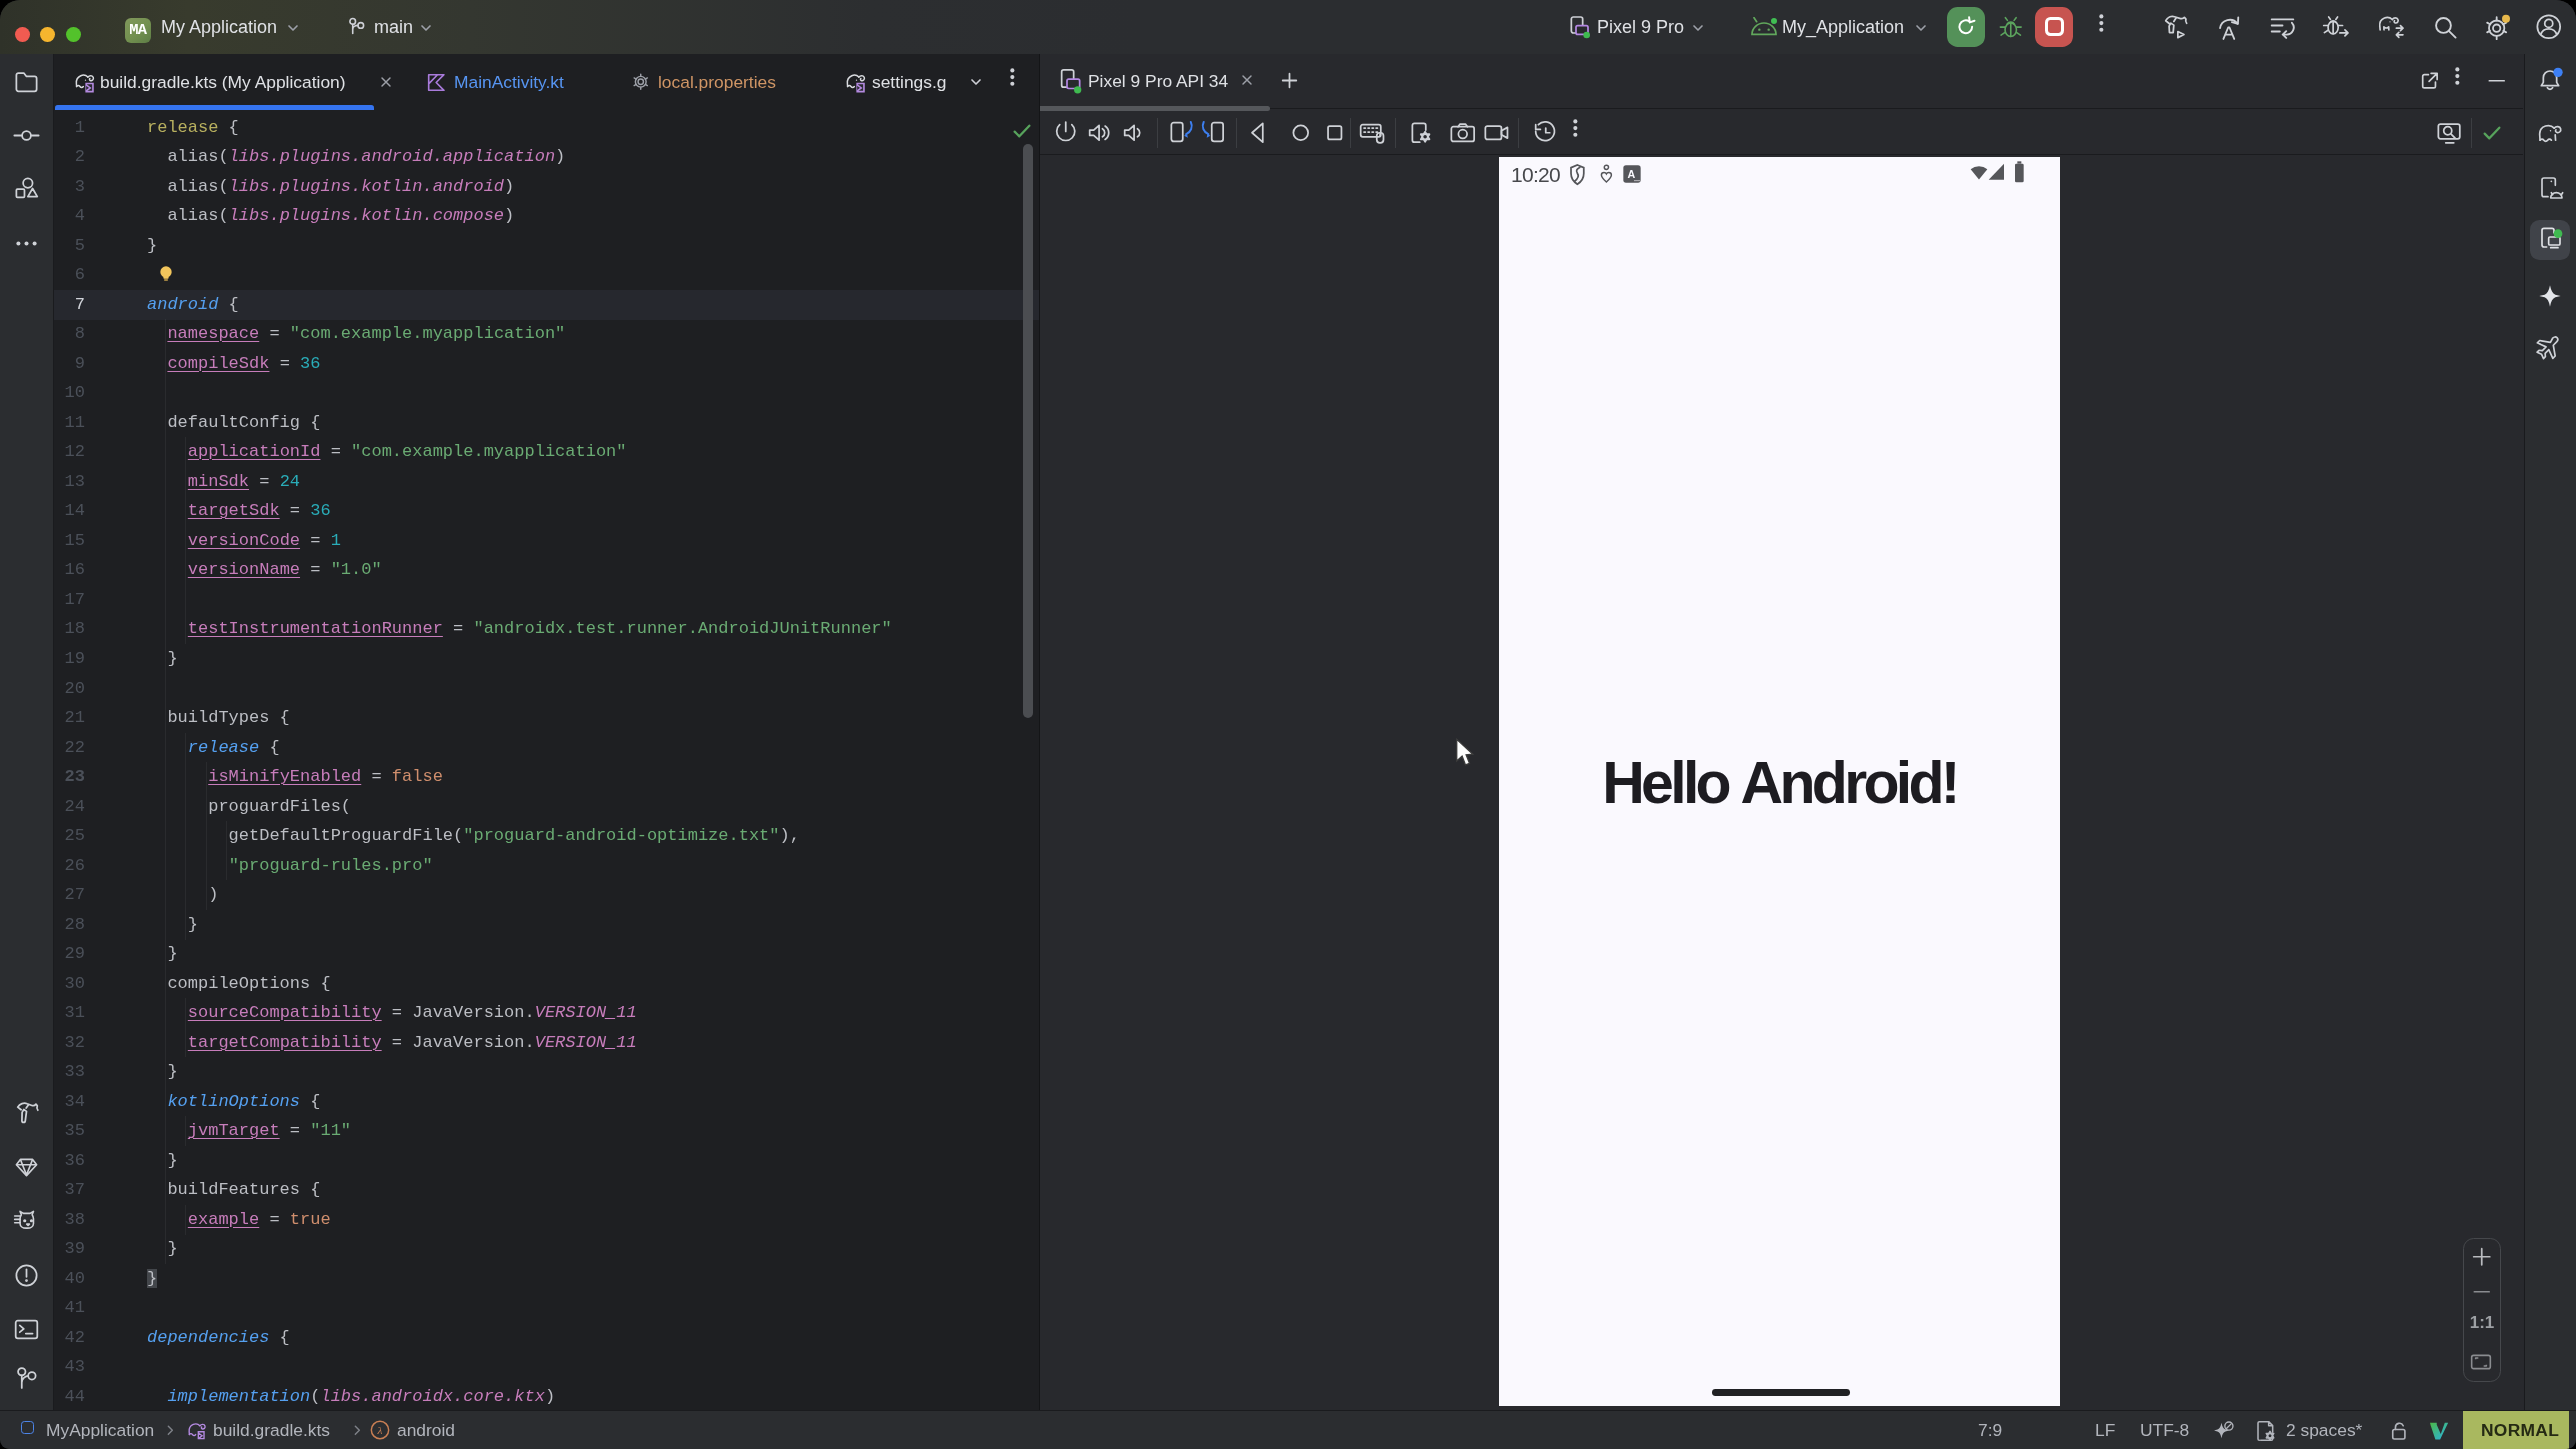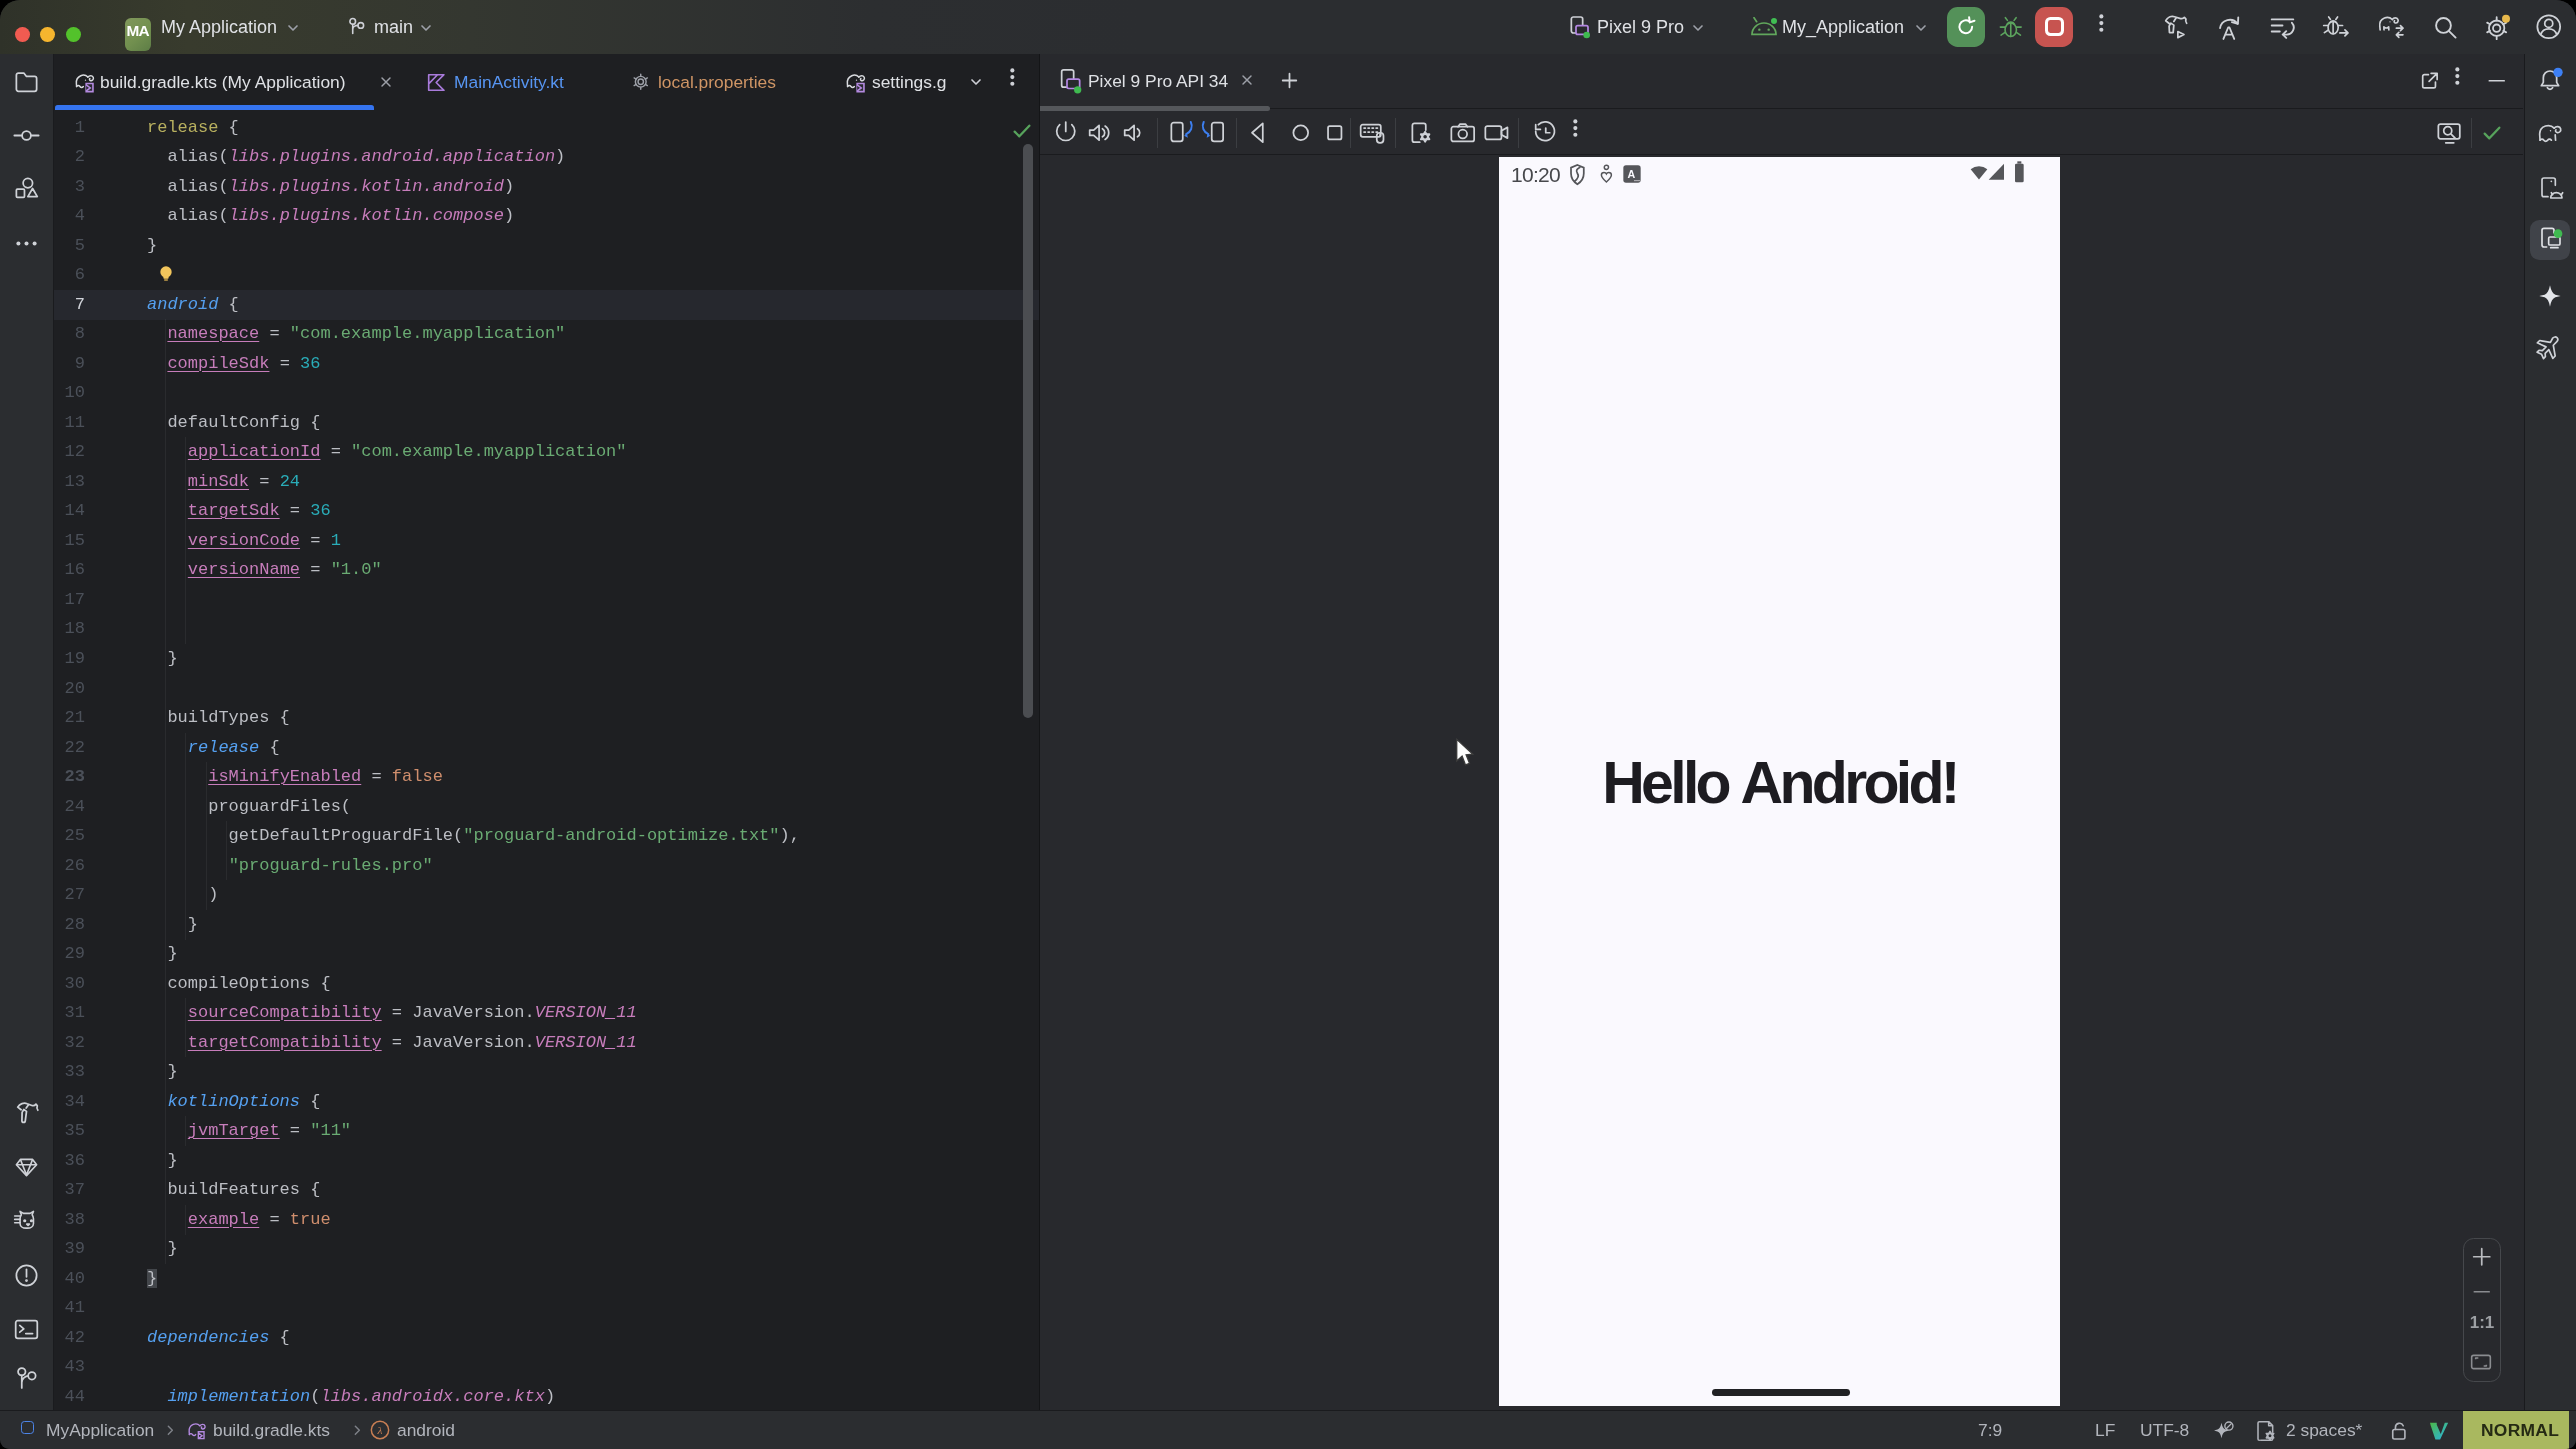--- a/index.html
+++ b/index.html
@@ -3,23 +3,23 @@
 <meta charset="utf-8">
 <style>
 * { margin:0; padding:0; box-sizing:border-box; }
 html,body { width:2576px; height:1449px; background:#000; overflow:hidden; }
 body { font-family:"Liberation Sans", sans-serif; }
 #win { position:absolute; left:0; top:0; width:2576px; height:1449px; background:#1e1f22; border-radius:20px 20px 9.4px 9.4px; overflow:hidden; }
 .abs { position:absolute; }
 #titlebar { left:0; top:0; width:2576px; height:54px;
   background:linear-gradient(to right,#2f3229 0px,#383b2d 188px,#343730 470px,#2c2e30 872px,#2b2d30 1140px,#2b2d30 2576px); }
 .tl { position:absolute; border-radius:50%; width:14.8px; height:14.8px; top:27px; }
-#matile { position:absolute; left:125px; top:18px; width:25.5px; height:33px; border-radius:6px;
+#matile { position:absolute; left:125px; top:18px; width:25.5px; height:25px; border-radius:6px;
   background:linear-gradient(140deg,#81985c 0%,#72904f 55%,#5d7d46 100%);
-  color:#fff; font-family:Liberation Sans, sans-serif; font-weight:bold; font-size:15.4px; line-height:25.5px; text-align:center; letter-spacing:-0.7px;}
+  color:#fff; font-family:Liberation Mono, monospace; font-weight:bold; font-size:15.4px; line-height:25.5px; text-align:center; letter-spacing:-0.7px;}
 .ttext { position:absolute; color:#dfe1e5; font-size:18px; line-height:54px; top:0; white-space:nowrap; }
 #tabbar { left:54px; top:54px; width:985px; height:56px; background:#1e1f22; }
 .tabtxt { position:absolute; font-size:17.4px; line-height:56px; color:#dfe1e5; top:0; white-space:nowrap; }
 #tabunderline { position:absolute; left:1.3px; top:51px; width:319px; height:5.4px; background:#3574f0; border-radius:2.7px 2.7px 0 0; }
 #leftstrip { left:0; top:54px; width:54px; height:1356px; background:#2b2d30; border-right:0.7px solid #1a1b1e; }
 #rightstrip { left:2524px; top:54px; width:52px; height:1356px; background:#2b2d30; border-left:0.7px solid #191a1d; }
 #editor { left:54px; top:110px; width:985px; height:1300px; background:#1e1f22; overflow:hidden; }
 #caretline { left:0px; top:180px; width:985px; height:29.5px; background:#26282e; }
 .gut { position:absolute; width:31px; text-align:right; font-family:"Liberation Mono",monospace; font-size:17px; color:#4b5059; height:29.5px; line-height:29.5px; left:0px; }
 .cl { position:absolute; left:93px; white-space:pre; font-family:"Liberation Mono",monospace; font-size:17px; height:29.5px; line-height:29.5px; color:#bcbec4; }
@@ -341,20 +341,21 @@
 <div class="cl" style="top:121px;">}</div>
 <div class="cl" style="top:180px;"><span class="b">android</span> {</div>
 <div class="cl" style="top:209px;">  <span class="p">namespace</span> = <span class="s">"com.example.myapplication"</span></div>
 <div class="cl" style="top:239px;">  <span class="p">compileSdk</span> = <span class="n">36</span></div>
 <div class="cl" style="top:298px;">  defaultConfig {</div>
 <div class="cl" style="top:327px;">    <span class="p">applicationId</span> = <span class="s">"com.example.myapplication"</span></div>
 <div class="cl" style="top:357px;">    <span class="p">minSdk</span> = <span class="n">24</span></div>
 <div class="cl" style="top:386px;">    <span class="p">targetSdk</span> = <span class="n">36</span></div>
 <div class="cl" style="top:416px;">    <span class="p">versionCode</span> = <span class="n">1</span></div>
 <div class="cl" style="top:445px;">    <span class="p">versionName</span> = <span class="s">"1.0"</span></div>
+<div class="cl" style="top:504px;">    <span class="p">testInstrumentationRunner</span> = <span class="s">"androidx.test.runner.AndroidJUnitRunner"</span></div>
 <div class="cl" style="top:534px;">  }</div>
 <div class="cl" style="top:593px;">  buildTypes {</div>
 <div class="cl" style="top:623px;">    <span class="b">release</span> {</div>
 <div class="cl" style="top:652px;">      <span class="p">isMinifyEnabled</span> = <span class="o">false</span></div>
 <div class="cl" style="top:682px;">      proguardFiles(</div>
 <div class="cl" style="top:711px;">        getDefaultProguardFile(<span class="s">"proguard-android-optimize.txt"</span>),</div>
 <div class="cl" style="top:741px;">        <span class="s">"proguard-rules.pro"</span></div>
 <div class="cl" style="top:770px;">      )</div>
 <div class="cl" style="top:800px;">    }</div>
 <div class="cl" style="top:829px;">  }</div>

